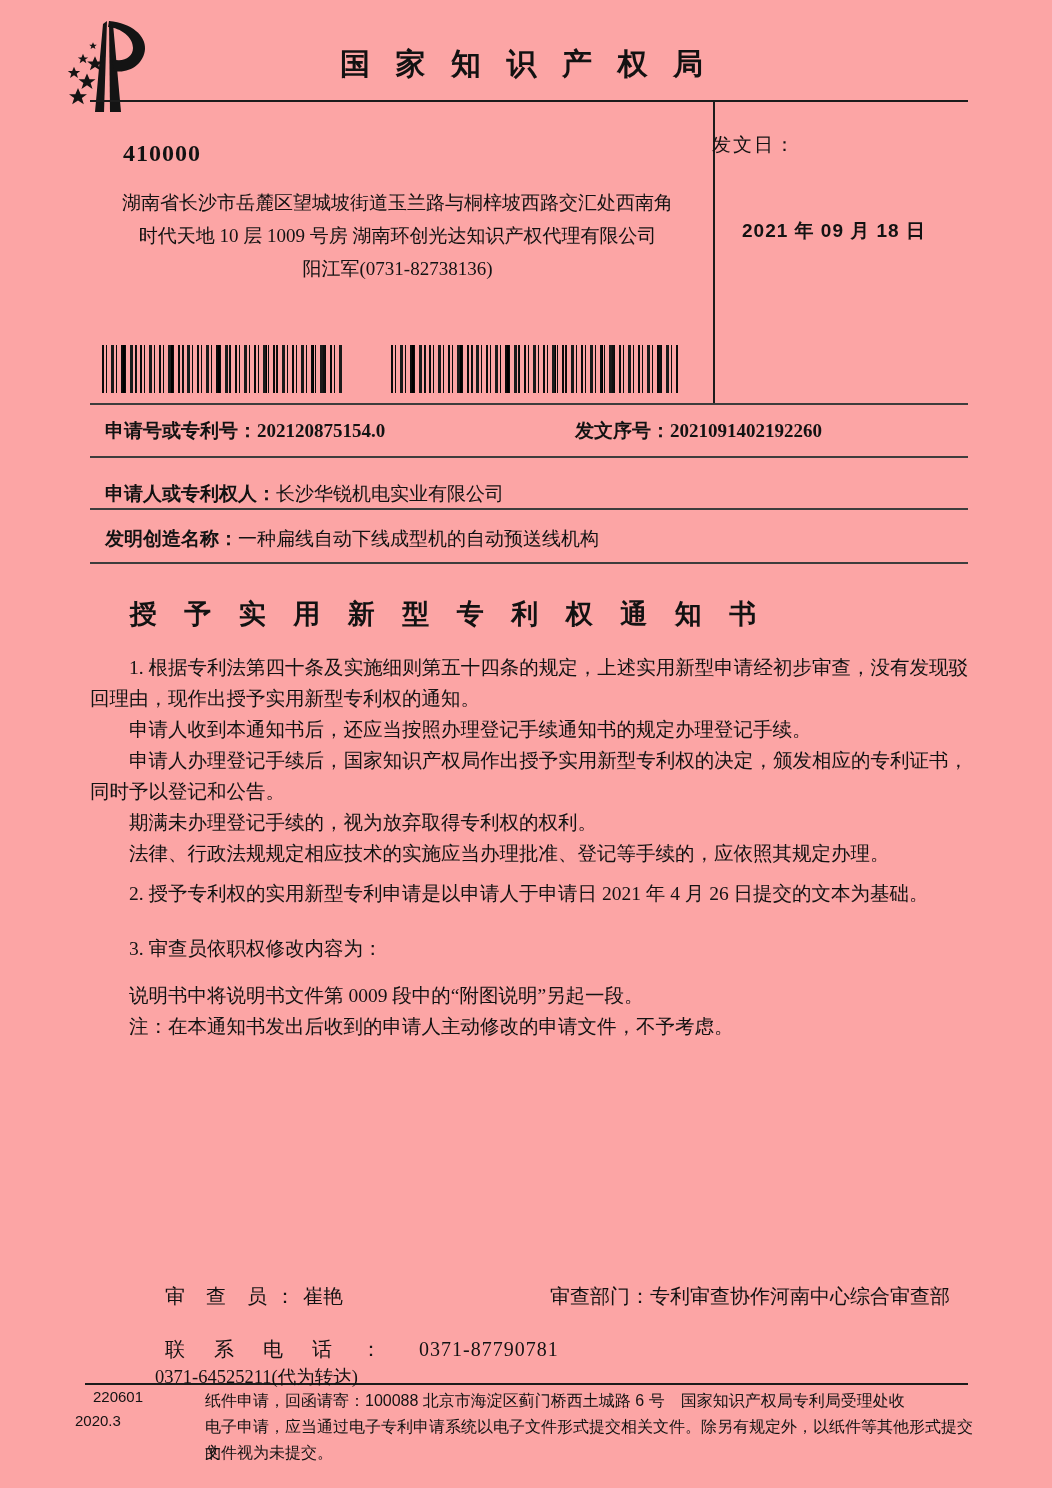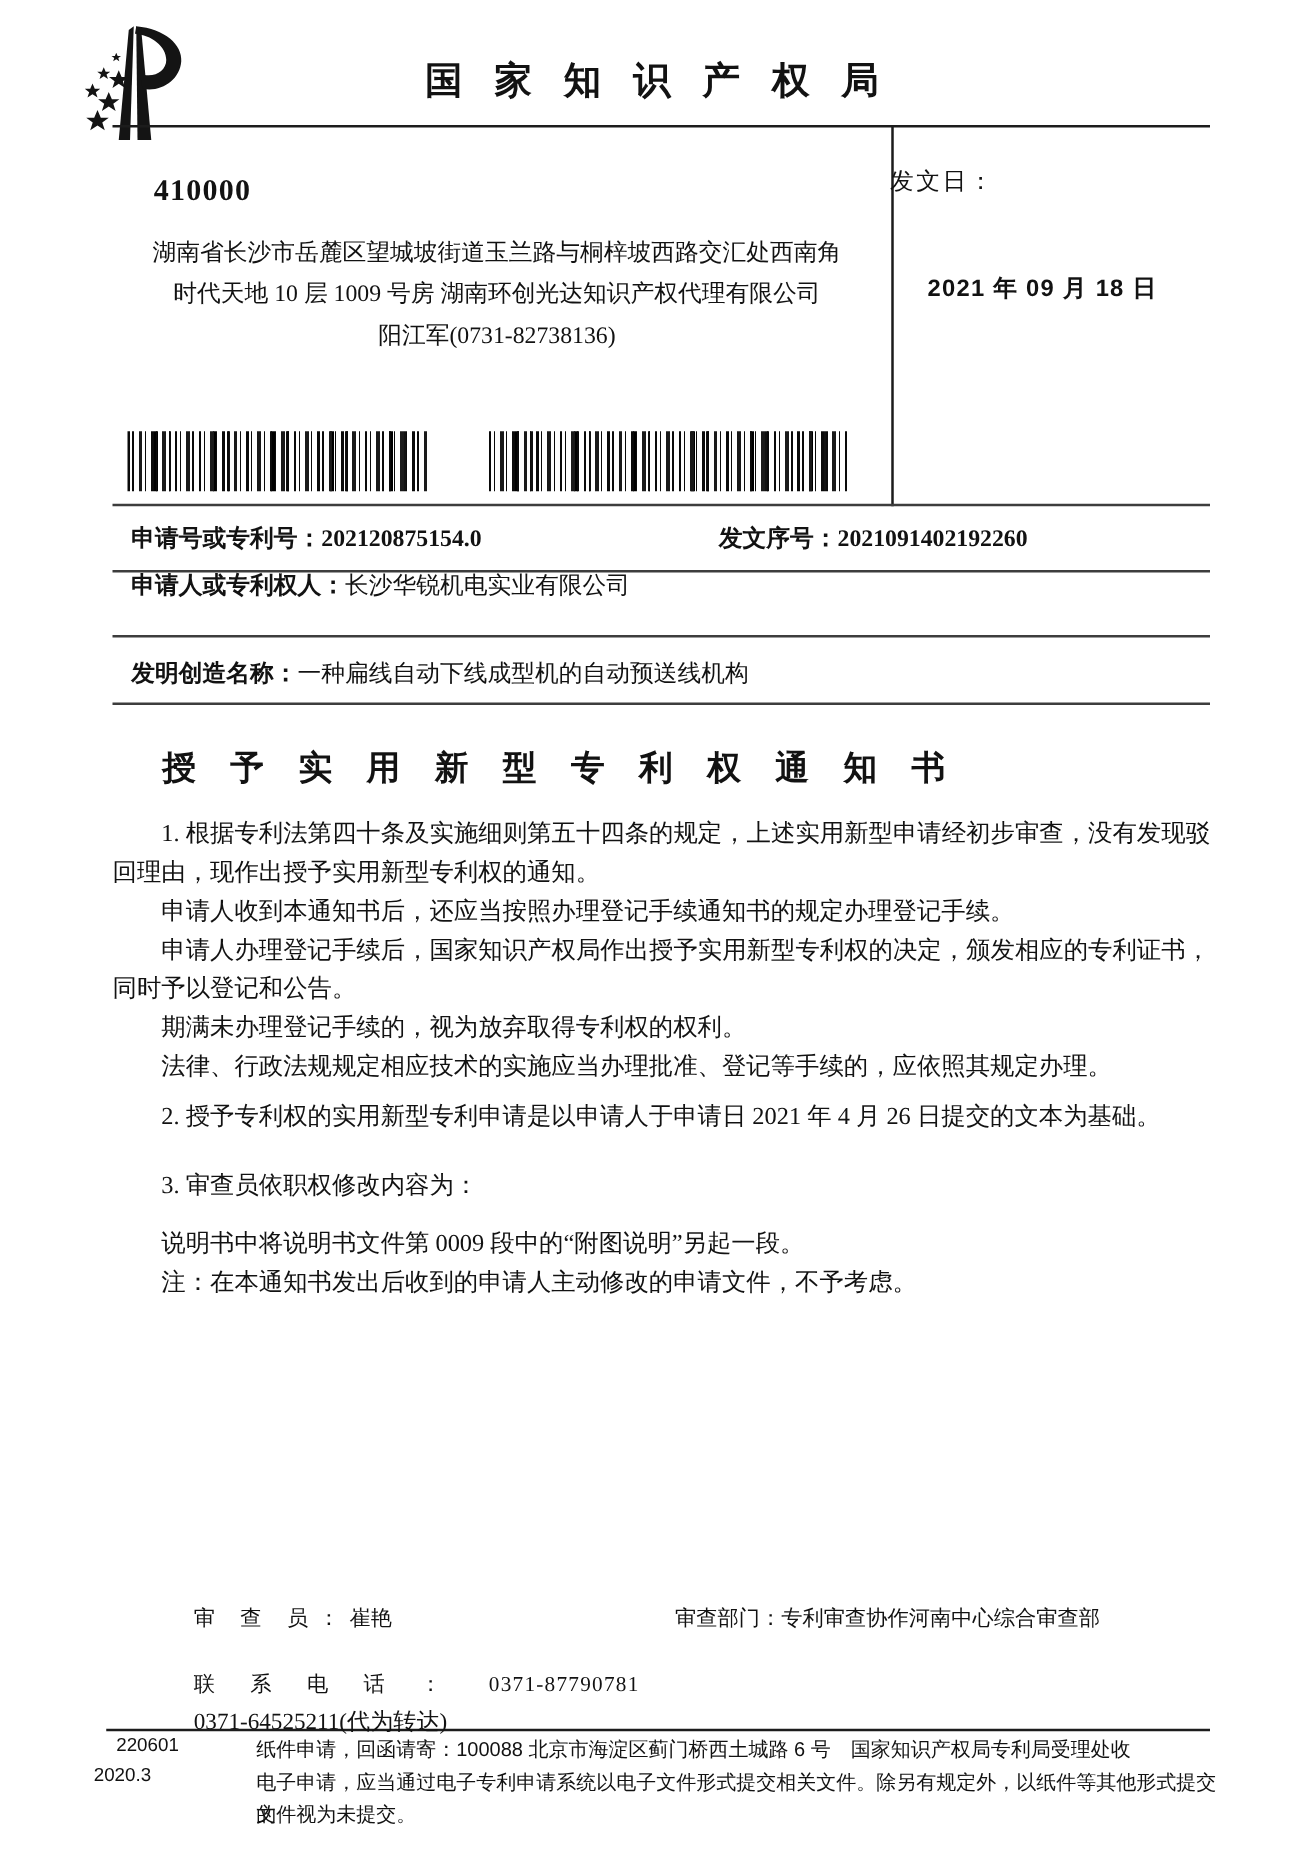--- a/index.html
+++ b/index.html
@@ -1,18 +1,18 @@
 <!DOCTYPE html>
 <html><head>
 <meta charset="utf-8">
 <style>
   html,body{margin:0;padding:0;background:#e8e8e8;}
   .page{
     position:relative;width:1052px;height:1488px;margin:0 auto;
-    background:#ffffff;color:#121212;
+    background:#fca5a5;color:#121212;
     font-family:"Liberation Serif","DejaVu Serif",serif;
     overflow:hidden;
   }
   .abs{position:absolute;}
 
   
   .doc-title{
     top:44px;left:0;width:1052px;text-align:center;
     font-size:30px;font-weight:bold;letter-spacing:9px;
   }
@@ -50,21 +50,21 @@
       repeating-linear-gradient(90deg,#0a0a0a 0 2px,transparent 2px 4px,#0a0a0a 4px 5px,transparent 5px 9px,#1a1a1a 9px 12px,transparent 12px 14px,#0a0a0a 14px 15px,transparent 15px 19px),
       repeating-linear-gradient(90deg,transparent 0 21px,#000 21px 24px,transparent 24px 33px,#111 33px 35px,transparent 35px 47px);
   }
   .barcode-1{left:102px;width:242px;}
   .barcode-2{left:391px;width:288px;}
 
   
   .field-row{font-size:19px;white-space:nowrap;}
   .fr-1{top:418px;left:105px;}
   .fr-1b{top:418px;left:575px;}
-  .fr-2{top:455px;left:105px;}
+  .fr-2{top:481px;left:105px;}
   .fr-3{top:526px;left:105px;}
   .flabel{font-weight:bold;}
   .fval-bold{font-weight:bold;}
   .fval{font-weight:normal;}
 
   
   .notice-title{
     top:596px;left:0;width:896px;text-align:center;
     font-size:27px;font-weight:bold;letter-spacing:10px;
     font-family:"Liberation Sans","DejaVu Sans",sans-serif;
@@ -72,21 +72,21 @@
   .body-block{top:652px;left:90px;width:878px;}
   .para{
     margin:0;font-size:19.5px;line-height:31px;
     text-align:justify;text-indent:2em;
   }
   .gap-a{margin-top:9px;}
   .gap-b{margin-top:24px;}
   .gap-c{margin-top:16px;}
 
   
-  .exam-row{font-size:17px;white-space:nowrap;}
+  .exam-row{font-size:20px;white-space:nowrap;margin-left:10px;}
   .exam-left{top:1283px;left:155px;}
   .exam-right{top:1283px;left:540px;}
   .phone-row{top:1336px;left:155px;}
   .phone2-row{top:1364px;left:155px;font-size:18.5px;}
   .sp-wide{letter-spacing:12px;}
   .sp-med{letter-spacing:8px;}
   .phone-val{margin-left:26px;letter-spacing:1px;}
 
   
   .foot{font-family:"Liberation Sans","DejaVu Sans",sans-serif;}

